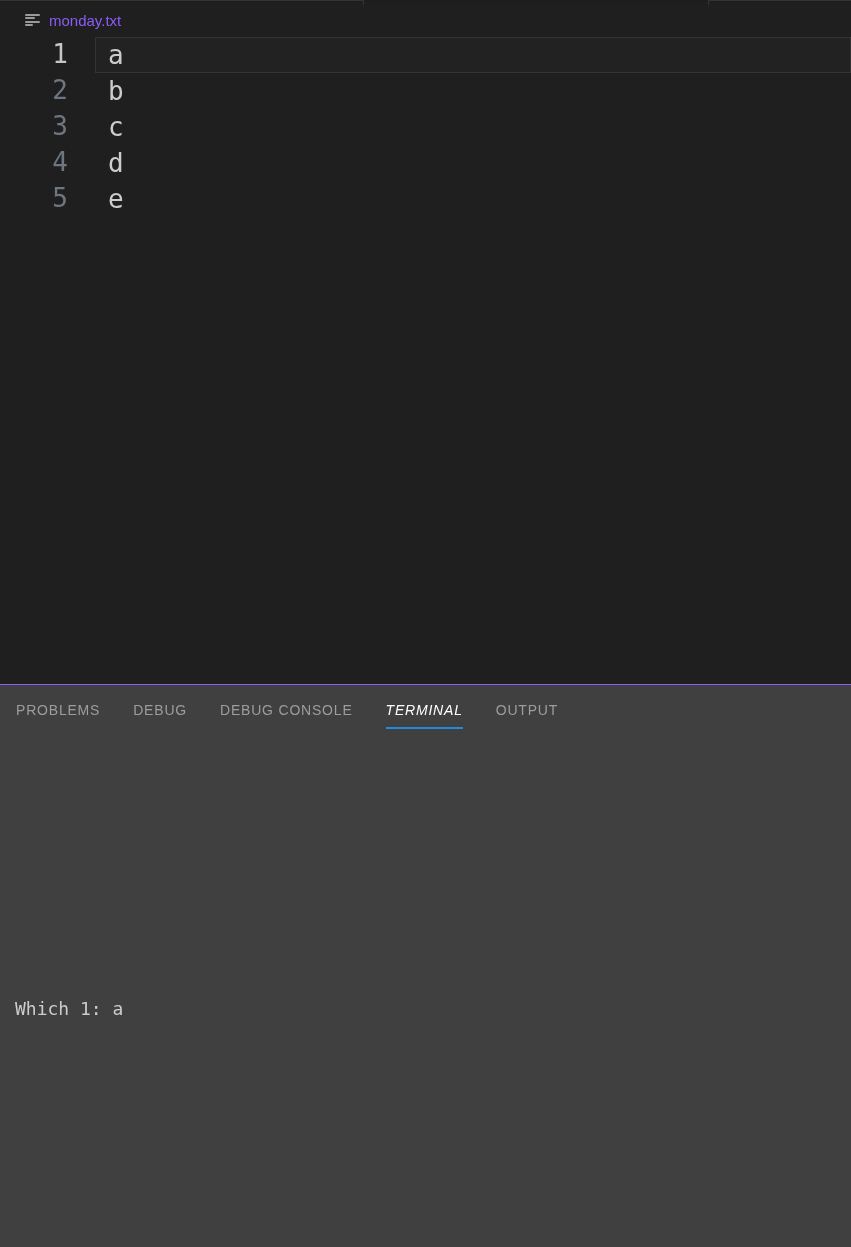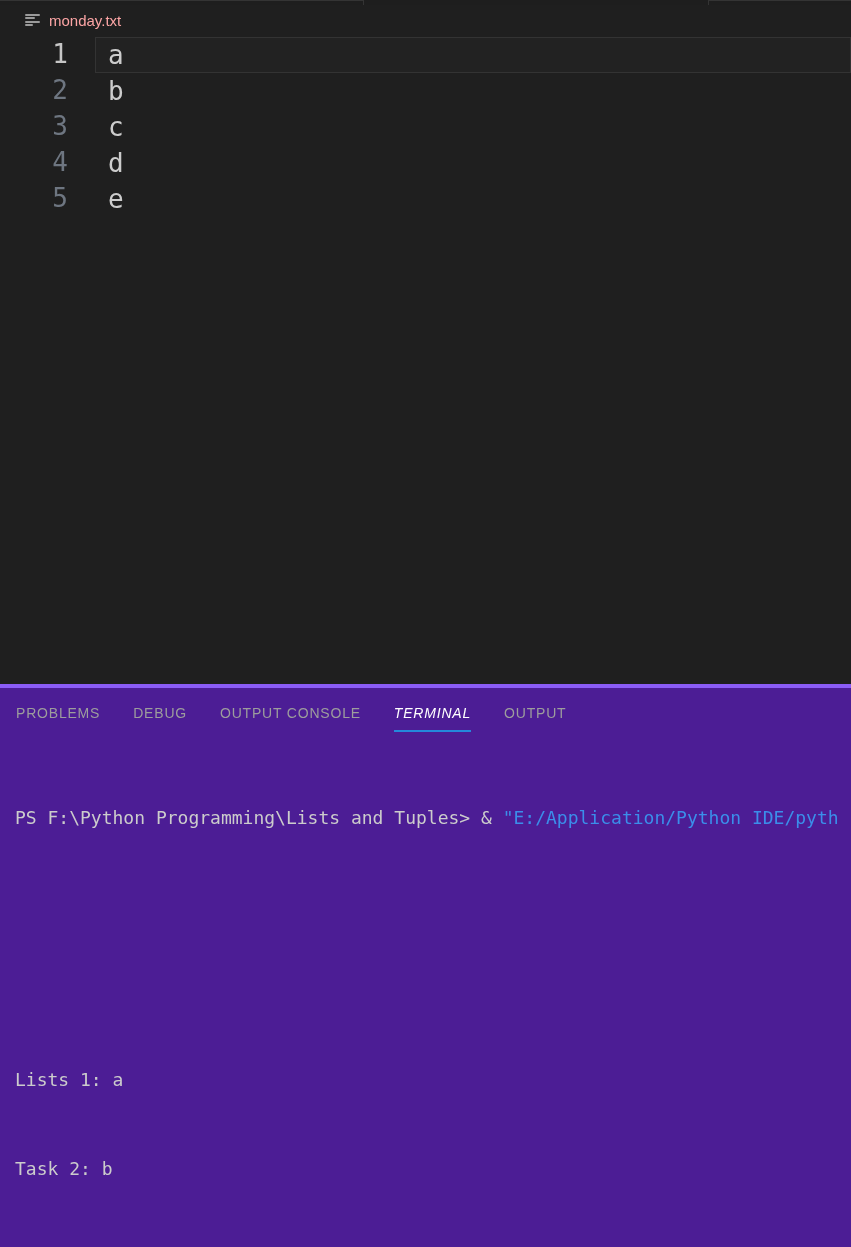--- a/index.html
+++ b/index.html
@@ -20,21 +20,21 @@
   #breadcrumb {
     position:absolute; top:5px; left:0; width:851px; height:30px;
     background:#1f1f1f; display:flex; align-items:center; padding-left:25px;
   }
   .file-icon { width:15px; height:13px; display:flex; flex-direction:column; justify-content:space-between; }
   .file-icon i { display:block; height:2px; background:#9a9a9a; border-radius:1px; }
   .file-icon i:nth-child(1){ width:15px; }
   .file-icon i:nth-child(2){ width:10px; }
   .file-icon i:nth-child(3){ width:15px; }
   .file-icon i:nth-child(4){ width:8px;  }
-  .crumb-label { margin-left:9px; font-size:15px; color:#fca5a5; }
+  .crumb-label { margin-left:9px; font-size:15px; color:#8b5cf6; }
 
   
   #editor {
     position:absolute; top:35px; left:0; width:851px; height:649px;
     background:#1f1f1f;
   }
   #editor-lines { position:absolute; top:2px; left:0; width:851px; }
   .erow {
     display:flex; height:36px;
     font-family:"DejaVu Sans Mono","Liberation Mono",monospace;
@@ -44,21 +44,21 @@
   .econtent {
     flex:1; margin-left:27px; padding-left:12px;
     color:#cccccc; border:1px solid transparent;
   }
   .erow.active .enum     { color:#c6c6c6; }
   .erow.active .econtent { background:#222222; border-color:#333333; }
 
   
   #panel {
     position:absolute; top:684px; left:0; width:851px; height:563px;
-    background:#4c1d95; border-top:4px solid #8b5cf6;
+    background:#404040; border-top:1px solid #8b5cf6;
   }
   #panel-tabbar { position:absolute; top:17px; left:16px; display:flex; }
   .ptab {
     font-size:14px; letter-spacing:0.8px; color:#9d9d9d;
     padding-bottom:9px; margin-right:33px;
     border-bottom:2px solid transparent; cursor:pointer; white-space:nowrap;
   }
   .ptab.active { color:#ffffff; border-bottom-color:#2488db;font-style:italic; }
 
   
@@ -121,38 +121,36 @@
 </div>
 
 <div id="panel">
 
   <div id="panel-tabbar">
 
       <div class="ptab">PROBLEMS</div>
 
       <div class="ptab">DEBUG</div>
 
-      <div class="ptab">OUTPUT CONSOLE</div>
+      <div class="ptab">DEBUG CONSOLE</div>
 
       <div class="ptab active">TERMINAL</div>
 
       <div class="ptab">OUTPUT</div>
     </div>
 
   <div id="terminal">
-    <div class="t-line"><span>PS F:\Python Programming\Lists and Tuples&gt; &amp; </span><span class="t-path">"E:/Application/Python IDE/pyth</span></div>
     <div>
       
     
         <div class="t-line"></div>
       
       
-        <div class="t-line">Lists 1: a</div>
+        <div class="t-line">Which 1: a</div>
       
-        <div class="t-line">Task 2: b</div>
       
         
       
         
       
         
       
         
       
         

